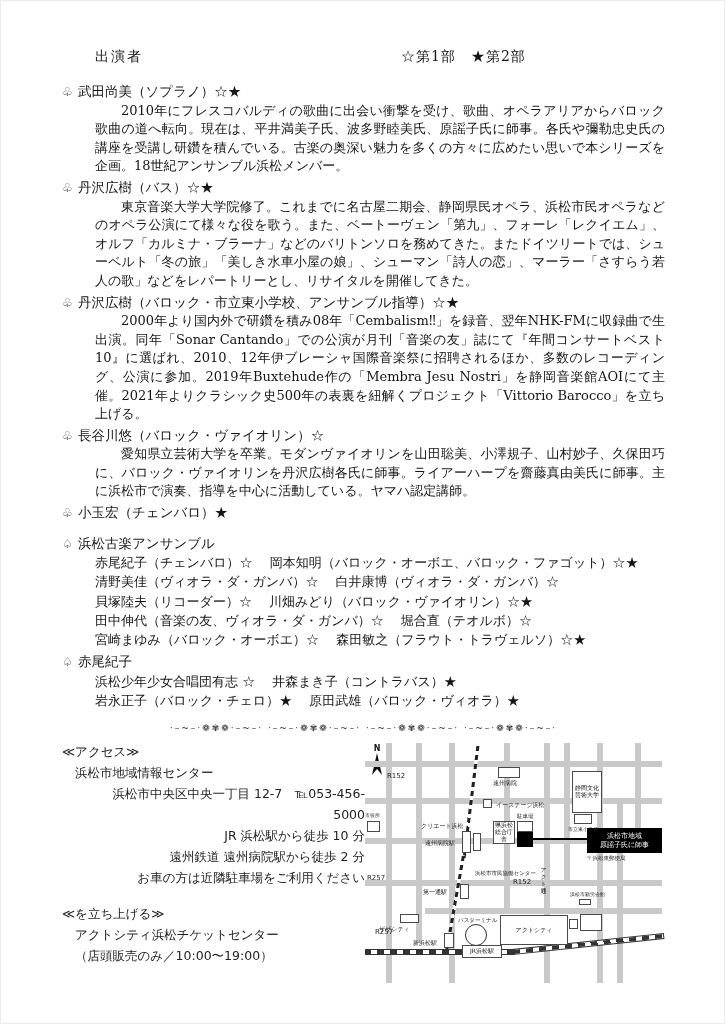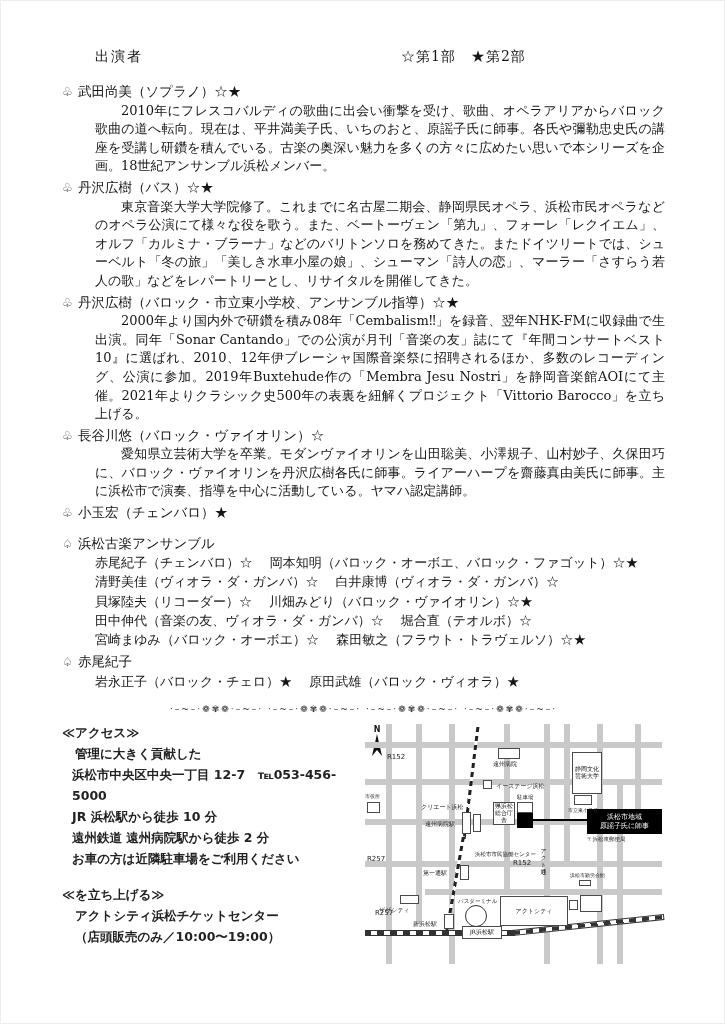--- a/index.html
+++ b/index.html
@@ -21,24 +21,24 @@
        text-align:justify;}
   .grp{margin-top:11px;}
   .member{margin-left:33px;font-size:13px;line-height:19.2px;}
   
   .orn{margin:13px 0 8px 0;text-align:center;font-size:9px;color:#3a3a3a;
        letter-spacing:2px;white-space:nowrap;overflow:hidden;}
   
   .info{display:flex;align-items:flex-start;}
   .info-left{flex:1 1 auto;font-family:"DejaVu Sans","Liberation Sans",sans-serif;
              font-size:12.5px;line-height:21px;color:#222;}
-  .sec{margin:0 0 15px 0;font-weight:bold;}
+  .sec{margin:0 0 15px 0;}
   .sec .shead{margin:0;}
   .ind1{margin-left:13px;}
-  .ind2{margin-left:10px;}
+  .ind2{margin-left:27px;text-align:right;}
   
   .map{position:relative;width:300px;height:272px;flex:0 0 300px;margin-top:2px;
        font-family:"DejaVu Sans","Liberation Sans",sans-serif;background:#fff;overflow:hidden;}
   .road{position:absolute;background:#c9c9c9;}
   .bld{position:absolute;background:#fff;border:1px solid #4a4a4a;
        display:flex;align-items:center;justify-content:center;text-align:center;
        font-size:6px;line-height:1.15;white-space:pre-line;color:#111;box-sizing:border-box;}
   .mlabel{position:absolute;font-size:6px;line-height:1.1;color:#222;white-space:nowrap;}
   .mlabel.vert{writing-mode:vertical-rl;}
   .rail{position:absolute;width:3px;transform-origin:top left;
@@ -63,21 +63,21 @@
     <span class="legend">☆第1部　★第2部</span>
   </div>
 
   <div>
 
       <div class="entry">
         <div class="name-line">
           <span class="bullet">♧</span>
           <span>武田尚美（ソプラノ）☆★</span>
         </div>
-        <p class="bio">2010年にフレスコバルディの歌曲に出会い衝撃を受け、歌曲、オペラアリアからバロック歌曲の道へ転向。現在は、平井満美子氏、いちのおと、原謡子氏に師事。各氏や彌勒忠史氏の講座を受講し研鑽を積んでいる。古楽の奥深い魅力を多くの方々に広めたい思いで本シリーズを企画。18世紀アンサンブル浜松メンバー。</p>
+        <p class="bio">2010年にフレスコバルディの歌曲に出会い衝撃を受け、歌曲、オペラアリアからバロック歌曲の道へ転向。現在は、平井満美子氏、波多野睦美氏、原謡子氏に師事。各氏や彌勒忠史氏の講座を受講し研鑽を積んでいる。古楽の奥深い魅力を多くの方々に広めたい思いで本シリーズを企画。18世紀アンサンブル浜松メンバー。</p>
       </div>
 
       <div class="entry">
         <div class="name-line">
           <span class="bullet">♧</span>
           <span>丹沢広樹（バス）☆★</span>
         </div>
         <p class="bio">東京音楽大学大学院修了。これまでに名古屋二期会、静岡県民オペラ、浜松市民オペラなどのオペラ公演にて様々な役を歌う。また、ベートーヴェン「第九」、フォーレ「レクイエム」、オルフ「カルミナ・ブラーナ」などのバリトンソロを務めてきた。またドイツリートでは、シューベルト「冬の旅」「美しき水車小屋の娘」、シューマン「詩人の恋」、マーラー「さすらう若人の歌」などをレパートリーとし、リサイタルを開催してきた。</p>
       </div>
 
@@ -120,32 +120,33 @@
       </div>
   </div>
 
   <div class="grp" style="margin-top:3px;">
     <div class="name-line">
       <span class="bullet">♤</span>
       <span>赤尾紀子</span>
     </div>
     <div>
 
+    <div class="member">浜松少年少女合唱団有志 ☆　 井森まき子（コントラバス）★</div>
         <div class="member">岩永正子（バロック・チェロ）★　 原田武雄（バロック・ヴィオラ）★</div>
       </div>
   </div>
 
   <div class="orn">·–~–·❁✾❁·–~–·   ·–~–·❁✾❁·–~–·   ·–~–·❁✾❁·–~–·   ·–~–·❁✾❁·–~–·</div>
 
   <div class="info">
     <div class="info-left">
 
       <div class="sec">
         <div class="shead">≪アクセス≫</div>
-        <div class="ind1">管理に大きく貢献した</div>
+        <div class="ind1">浜松市地域情報センター</div>
         <div>
 
         <div class="ind2">浜松市中央区中央一丁目 12-7　℡053-456-5000</div>
             <div class="ind2">JR 浜松駅から徒歩 10 分</div>
             <div class="ind2">遠州鉄道 遠州病院駅から徒歩 2 分</div>
             <div class="ind2">お車の方は近隣駐車場をご利用ください</div>
           </div>
       </div>
 
       <div class="sec">

